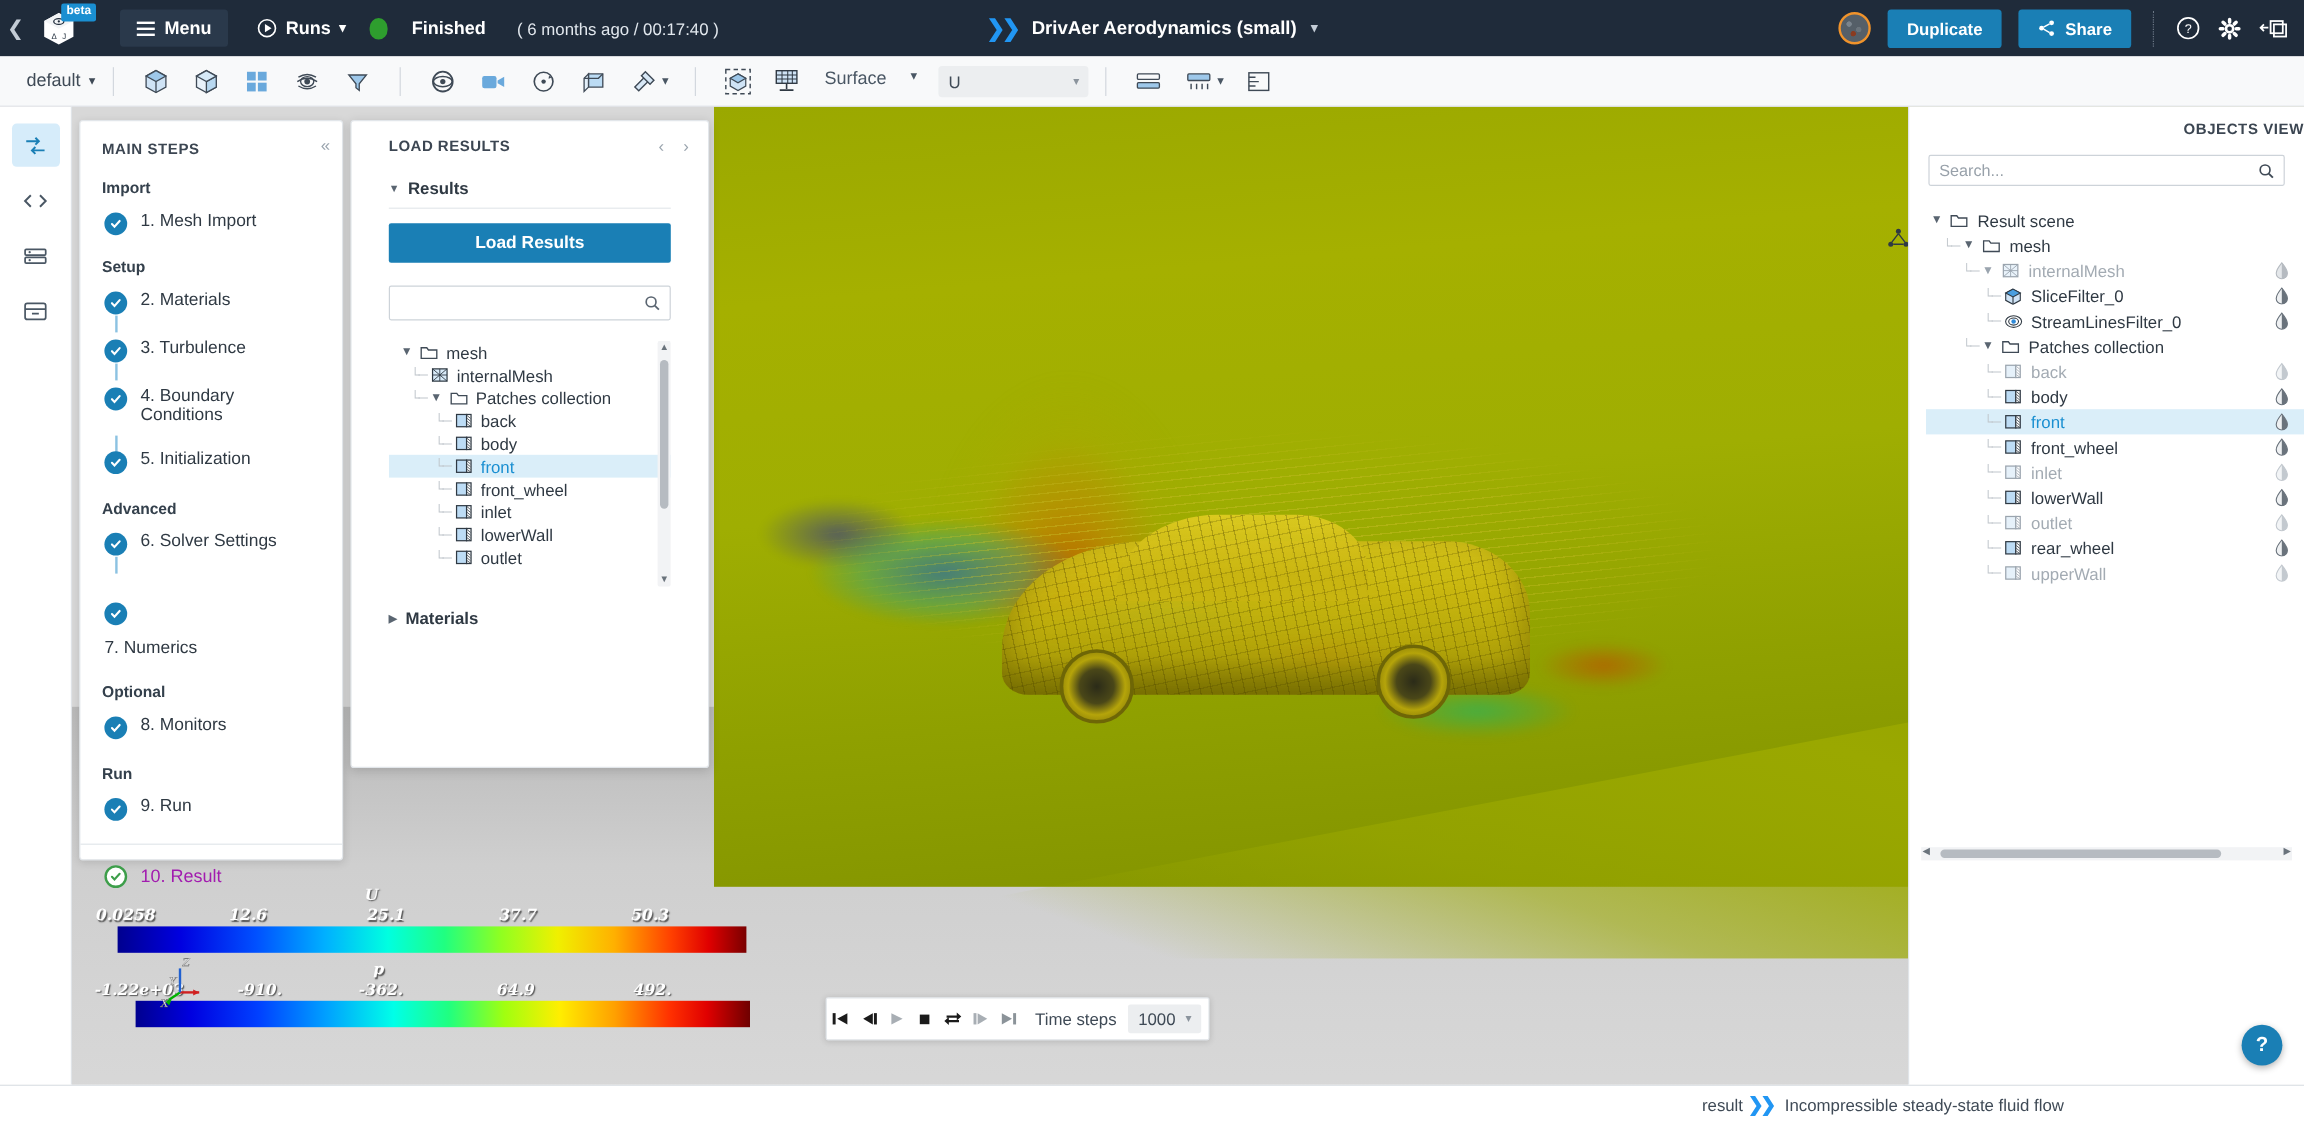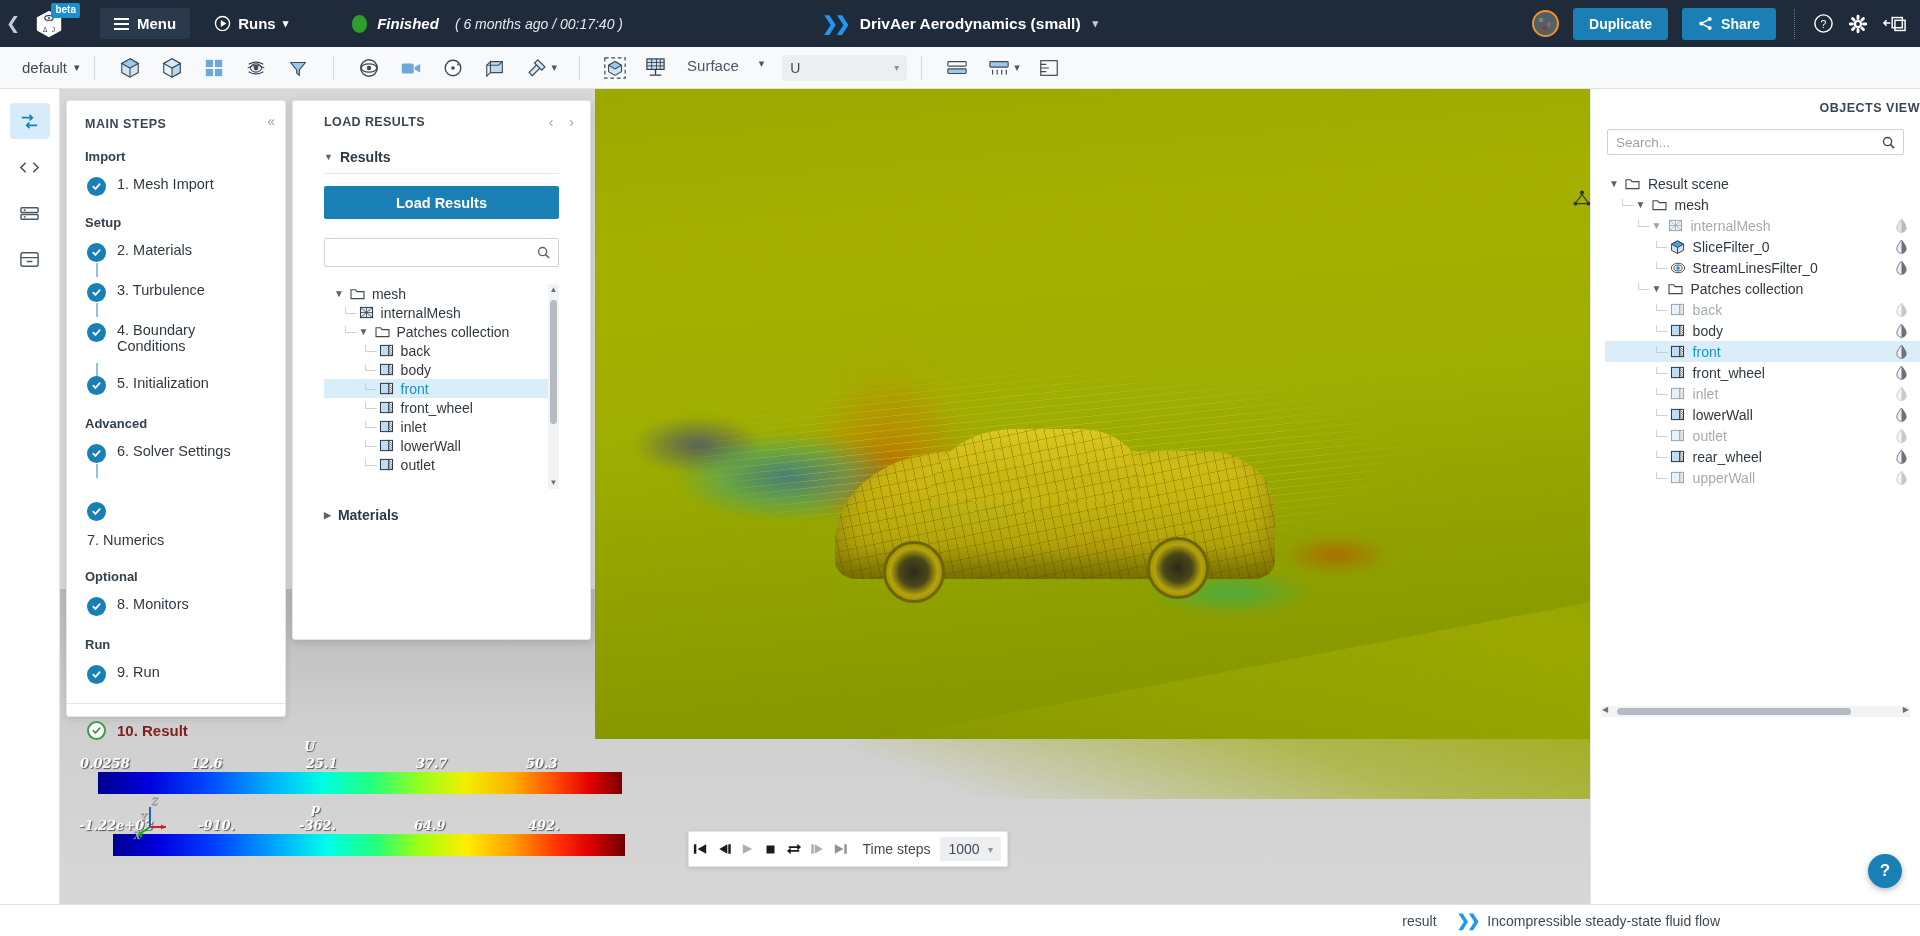--- a/index.html
+++ b/index.html
@@ -24,21 +24,21 @@
     padding: 1px 4px 2px; border-radius: 2px; font-weight: 600;
   }
   .menu-btn {
     display:flex; align-items:center; gap:8px; margin-left: 28px;
     background: #2a394b; padding: 7px 14px; border-radius: 3px;
     font-size: 15px; font-weight: 600; cursor: pointer;
   }
   .hamburger { display:inline-flex; flex-direction:column; gap:3px; }
   .hamburger i { display:block; width:15px; height:2px; background:#fff; }
   .runs-btn { display:flex; align-items:center; gap:7px; margin-left: 24px; font-size:15px; font-weight:600; cursor:pointer; }
-  .status-group { display:flex; align-items:center; gap:10px; margin-left: 64px; font-size: 14.5px; font-style: italic; }
+  .status-group { display:flex; align-items:center; gap:20px; margin-left: 20px; font-size: 14.5px; }
   .status-dot { width: 15px; height: 18px; background: #2e9e2e; border-radius: 50%/46%; }
   .status-label { font-weight: 700; font-size: 15px; }
   .status-time { color: #e2e8ee; font-size: 14px; margin-left: 6px; }
   .proj-title {
     position:absolute; left: 50%; transform: translateX(-50%);
     display:flex; align-items:center; gap: 12px;
     font-size: 15.5px; font-weight: 600;
   }
   .chev-blue { color: #2196f3; font-size: 19px; font-weight: 700; letter-spacing:-3px;}
   .tb-right { position:absolute; right: 0; top:0; height:47px; display:flex; align-items:center; gap: 14px; padding-right: 14px; }
@@ -180,21 +180,21 @@
   .ms-group { font-size: 13px; font-weight: 700; color: #34404c; padding: 4px 18px 7px; }
   .ms-item { display:flex; align-items:flex-start; gap: 11px; padding: 5px 18px 5px 20px; font-size: 14.5px; color:#2f3943; cursor:pointer; position:relative;}
   .ms-check {
     width: 19px; height: 19px; border-radius: 50%; background: #1a7fb5;
     display:flex; align-items:center; justify-content:center; flex:0 0 19px; margin-top:1px;
   }
   .ms-check.outline { background:#fff; border: 2px solid #3d9e4a; }
   .ms-check svg { display:block; }
   .ms-connector { position:absolute; left: 29px; width: 2px; height: 14px; background:#8cc2e2; }
   .ms-divider { height:1px; background:#e2e6ea; margin: 14px 0 0; }
-  .ms-result-row { display:flex; align-items:center; gap:11px; padding: 16px 18px 4px 20px; font-size: 15px; color:#7f1d1d; font-weight:700; cursor:pointer;}
+  .ms-result-row { display:flex; align-items:center; gap:11px; padding: 16px 18px 4px 20px; font-size: 15px; color:#a21caf; font-weight:400; cursor:pointer;}
 
   
   .load-panel {
     position:absolute; left: 292px; top: 100px; width: 299px; height: 540px;
     background:#fff; border:1px solid #e2e6ea; border-radius: 3px;
     box-shadow: 0 2px 9px rgba(0,0,0,0.15); z-index: 6; padding: 14px 31px;
   }
   .lp-title { font-size: 12.5px; font-weight: 700; color:#3c4652; letter-spacing:0.4px; }
   .lp-nav { position:absolute; right: 16px; top: 13px; display:flex; gap:16px; color:#9aa4ae; font-size:14px; }
   .lp-nav span { cursor:pointer; }
@@ -284,21 +284,21 @@
   .help-fab {
     position:absolute; right: 18px; bottom: 48px; width: 34px; height: 34px; border-radius:50%;
     background:#1a7fb5; color:#fff; display:flex; align-items:center; justify-content:center;
     font-size: 17px; font-weight:700; cursor:pointer; box-shadow: 0 2px 6px rgba(0,0,0,0.3); z-index: 9;
   }
 
   
   .statusbar {
     position:absolute; left:0; bottom:0; width:1920px; height: 32px;
     background:#fff; border-top:1px solid #e0e4e8; display:flex; align-items:center;
-    justify-content:flex-end; gap: 20px; padding-right: 200px; font-size: 14px; color:#3f4a56;
+    justify-content:flex-end; gap: 4px; padding-right: 200px; font-size: 14px; color:#3f4a56;
   }
   .sb-item { display:flex; align-items:center; gap: 10px; }
 </style>
 </head>
 <body>
 
 <div class="topbar">
   <div class="tb-back">❮</div>
 
   <div class="logo-wrap">

